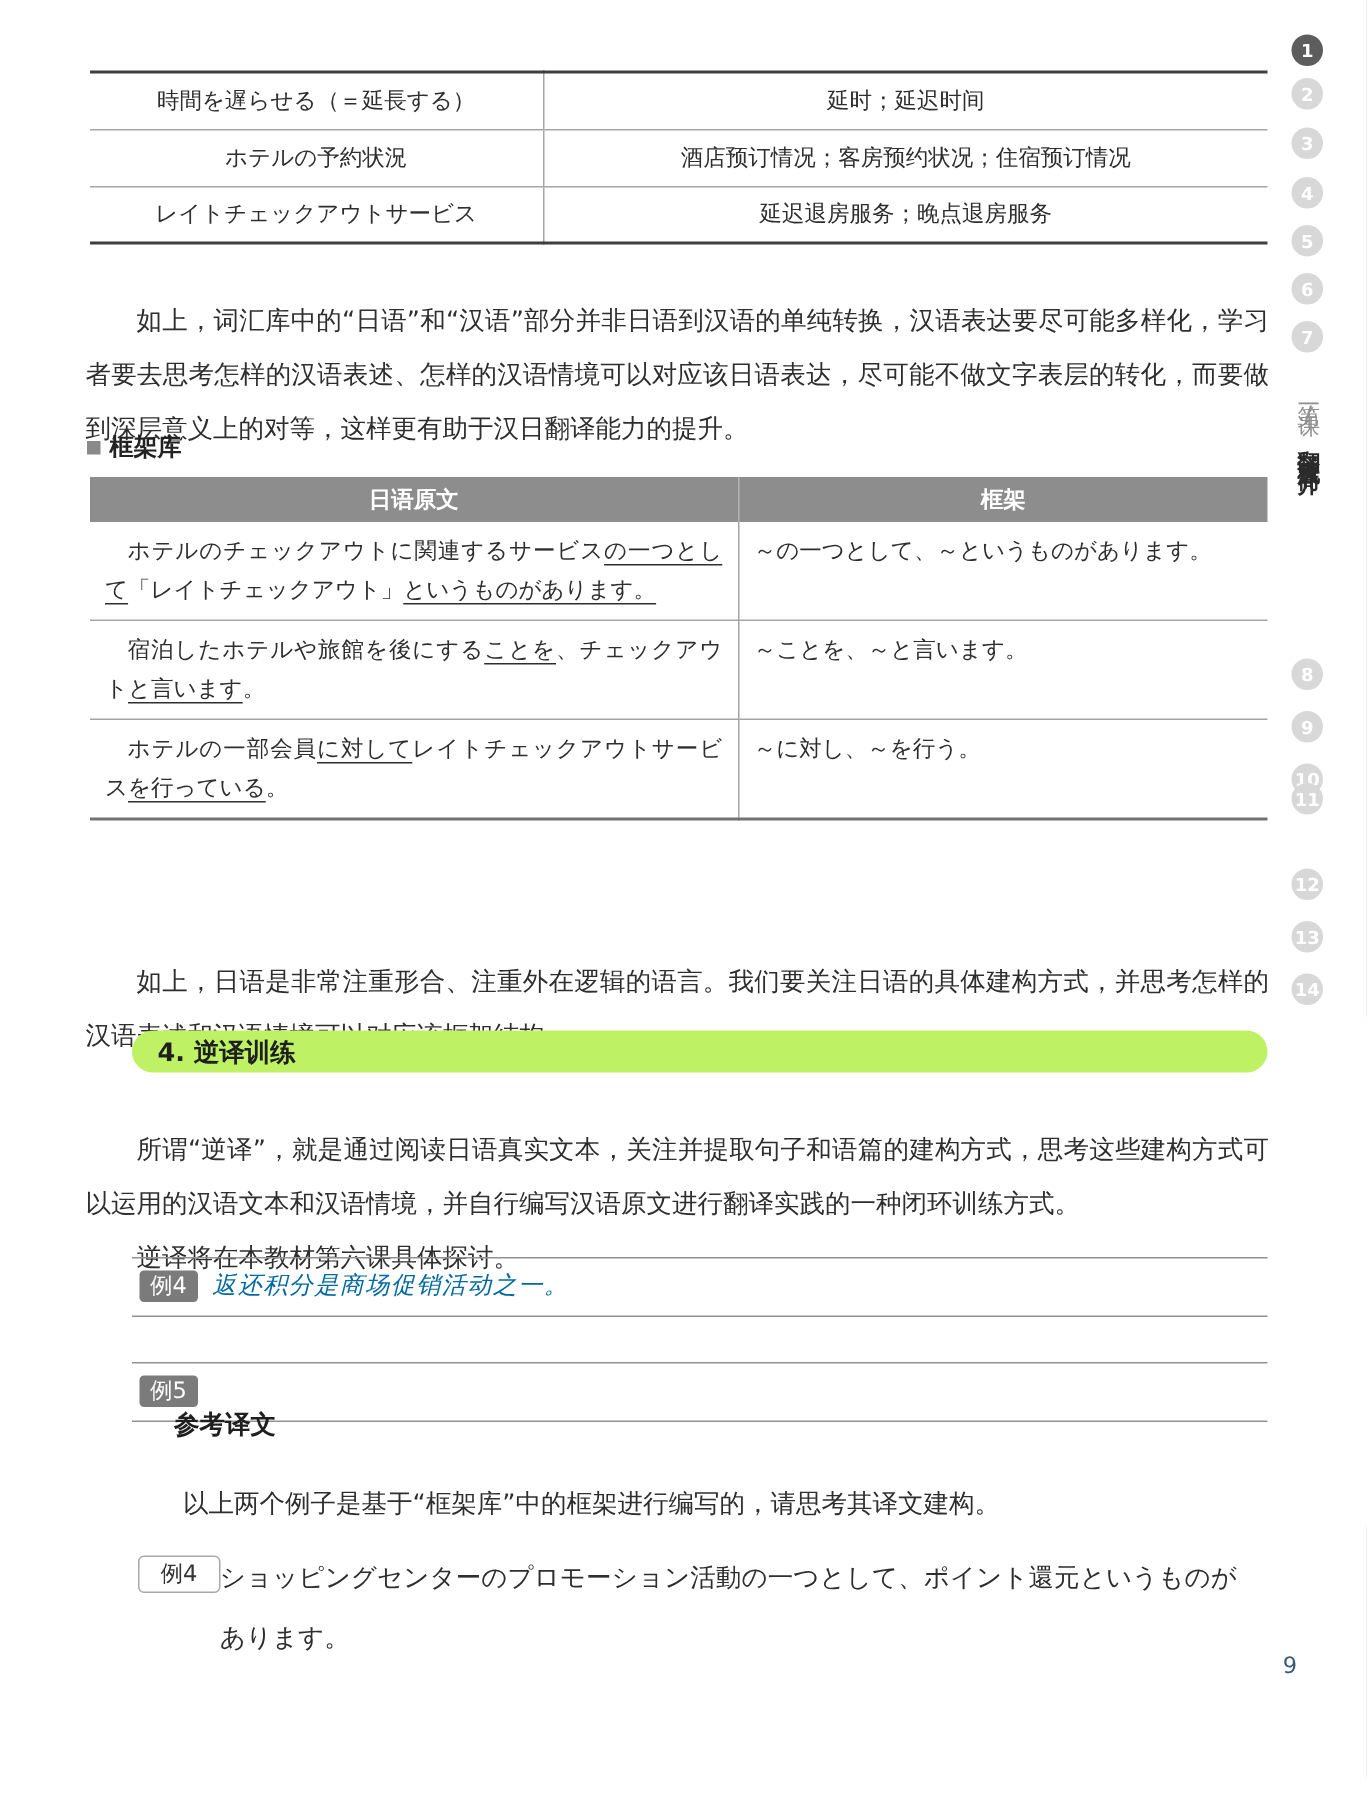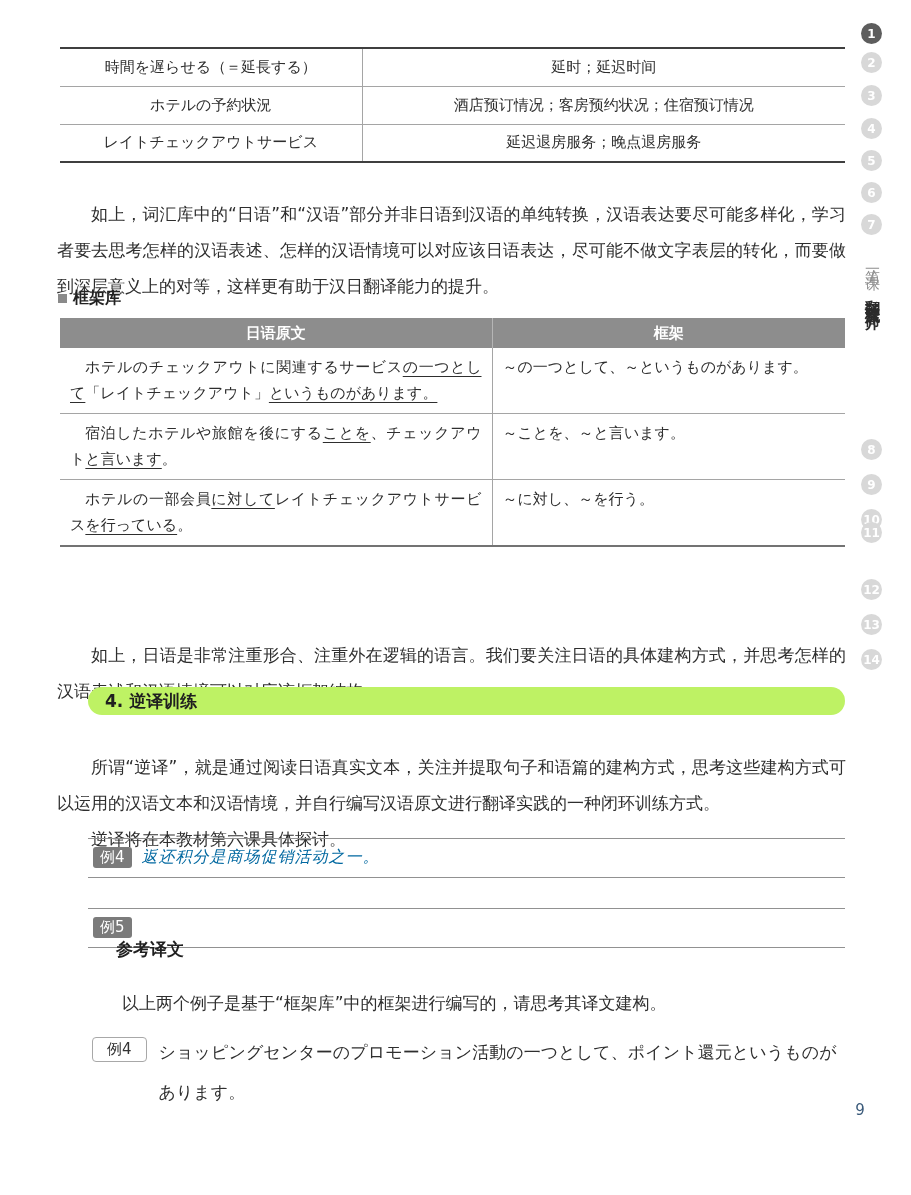--- a/index.html
+++ b/index.html
@@ -86,21 +86,21 @@
 
   
   .ref-heading { position:absolute; top:938px; left:31px; font-size:17px;
                  font-weight:bold; color:#1f1f1f;margin-left:28px; }
   .reference { position:absolute; top:1032px; left:35px; display:flex; }
   .ref-badge {
     border:1px solid #a8a8a8; border-radius:4px; color:#333;
     font-size:15px; line-height:23px; padding:0 14px; height:25px;
     margin-top:5px; flex:0 0 auto;
   }
-  .ref-text { margin-left:12px; width:678px; font-size:17px; line-height:40px;
+  .ref-text { width:678px; font-size:17px; line-height:40px;
               color:#2e2e2e; text-align:justify; }
 
   
   .page-number { position:absolute; left:845px; top:1101px; width:30px;
                  text-align:center; font-size:15px; color:#3a5a7a; }
 
   
   .circle {
     position:absolute; left:861px; width:21px; height:21px; border-radius:50%;
     background:#d8d8d8; color:#ffffff; font-size:12px; font-weight:bold;

